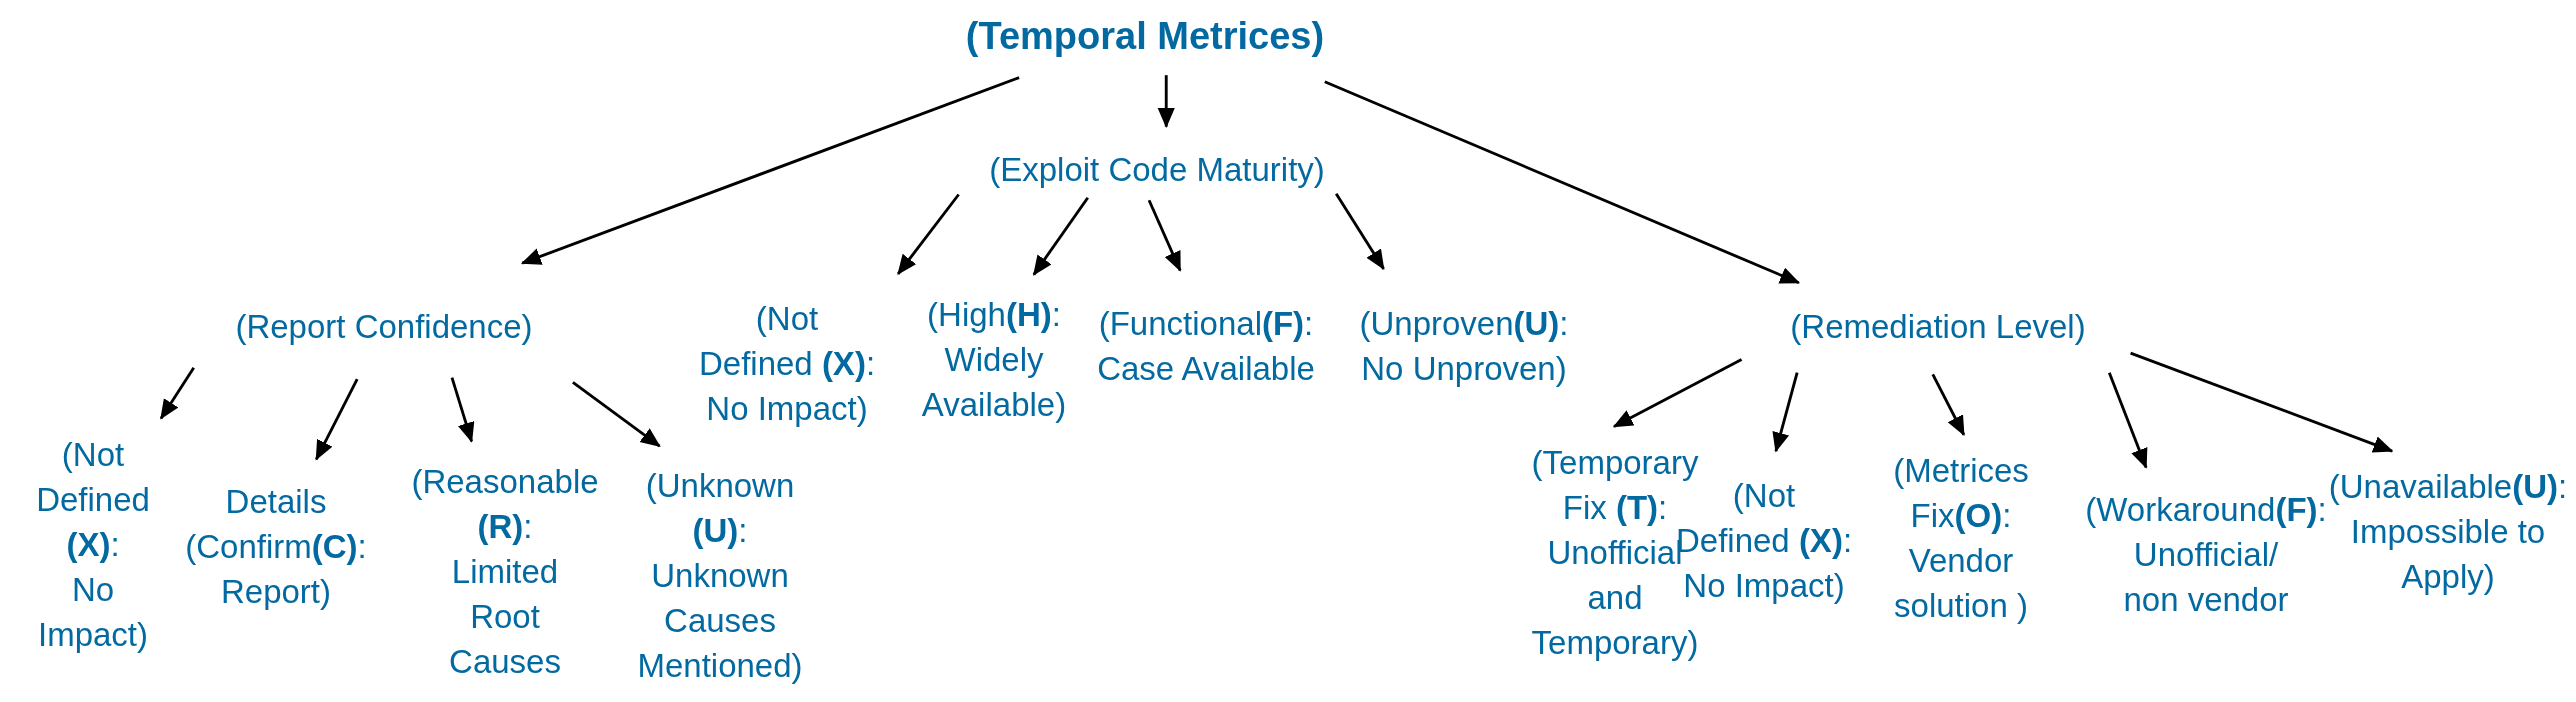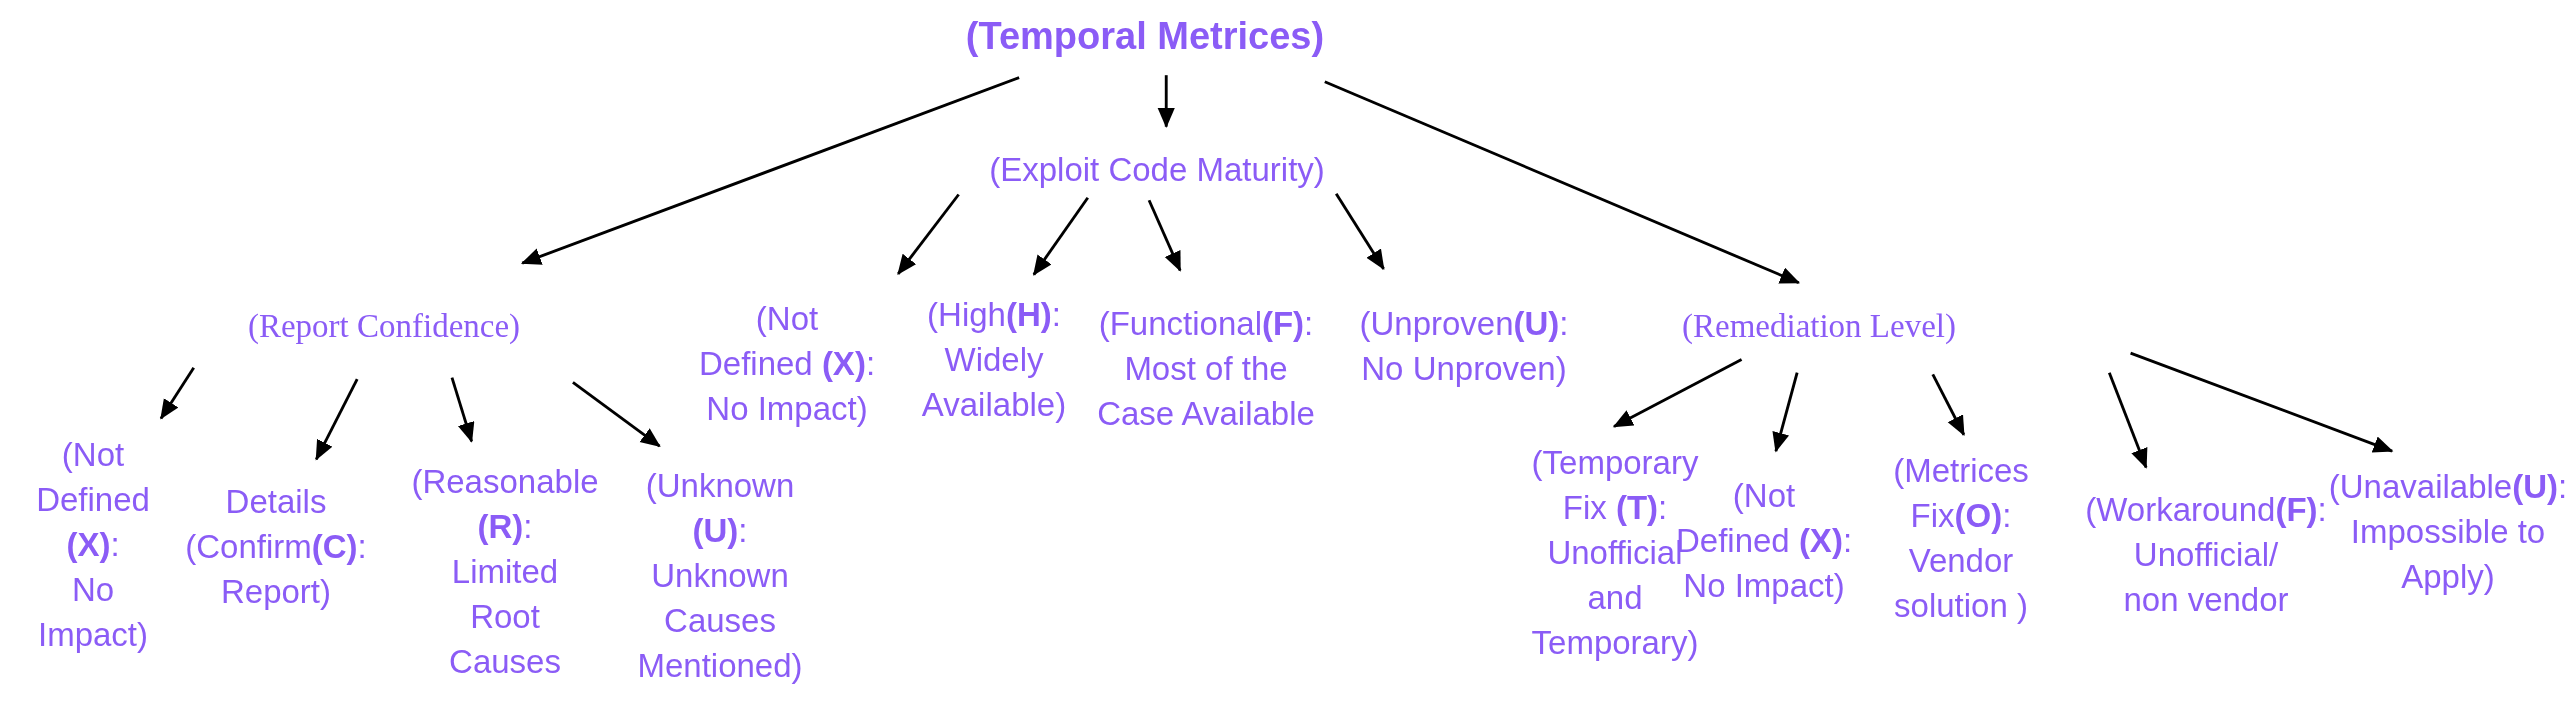--- a/index.html
+++ b/index.html
@@ -18,21 +18,21 @@
     width: 2576px; height: 702px;
   }
   .edge { stroke: #000000; stroke-width: 3.5; fill: none; }
   .node {
     position: absolute;
     transform: translateX(-50%);
     text-align: center;
     font-size: 33px;
     line-height: 45px;
     white-space: nowrap;
-    color: #8b5cf6;
+    color: #0369a1;
   }
   .node .line { white-space: nowrap; }
   .node .b { font-weight: bold; }
   .node.title {
     font-size: 38px;
     line-height: 43px;
     font-weight: bold;
   }
 </style>
 </head>
@@ -64,24 +64,24 @@
         <line class="edge" x1="2606" y1="432" x2="2926" y2="552" stroke="#000000" marker-end="url(#arrowhead)"></line>
       </g>
   </svg>
   <div id="nodes-layer">
       <div class="node title" style="left: 1145px; top: 14.7px;">
         <div class="line"><span class="b">(Temporal Metrices)</span></div>
       </div>
       <div class="node" style="left: 1157px; top: 147px;">
         <div class="line"><span>(Exploit Code Maturity)</span></div>
       </div>
-      <div class="node" style="left: 384px; top: 304px; font-family: Liberation Serif, serif;">
+      <div class="node" style="left: 384px; top: 304px;">
         <div class="line"><span>(Report Confidence)</span></div>
       </div>
-      <div class="node" style="left: 1819px; top: 304px; font-family: Liberation Serif, serif;">
+      <div class="node" style="left: 1938px; top: 304px;">
         <div class="line"><span>(Remediation Level)</span></div>
       </div>
       <div class="node" style="left: 93px; top: 432px;">
         <div class="line"><span>(Not</span></div>
         <div class="line"><span>Defined</span></div>
         <div class="line"><span class="b">(X)</span><span>:</span></div>
         <div class="line"><span>No</span></div>
         <div class="line"><span>Impact)</span></div>
       </div>
       <div class="node" style="left: 276px; top: 479px;">
@@ -108,21 +108,20 @@
         <div class="line"><span>Defined </span><span class="b">(X)</span><span>:</span></div>
         <div class="line"><span>No Impact)</span></div>
       </div>
       <div class="node" style="left: 994px; top: 292px;">
         <div class="line"><span>(High</span><span class="b">(H)</span><span>:</span></div>
         <div class="line"><span>Widely</span></div>
         <div class="line"><span>Available)</span></div>
       </div>
       <div class="node" style="left: 1206px; top: 301px;">
         <div class="line"><span>(Functional</span><span class="b">(F)</span><span>:</span></div>
-        <div class="line"><span>Most of the</span></div>
         <div class="line"><span>Case Available</span></div>
       </div>
       <div class="node" style="left: 1464px; top: 301px;">
         <div class="line"><span>(Unproven</span><span class="b">(U)</span><span>:</span></div>
         <div class="line"><span>No Unproven)</span></div>
       </div>
       <div class="node" style="left: 1574px; top: 440px; margin-left: 41px;">
         <div class="line"><span>(Temporary</span></div>
         <div class="line"><span>Fix </span><span class="b">(T)</span><span>:</span></div>
         <div class="line"><span>Unofficial</span></div>

